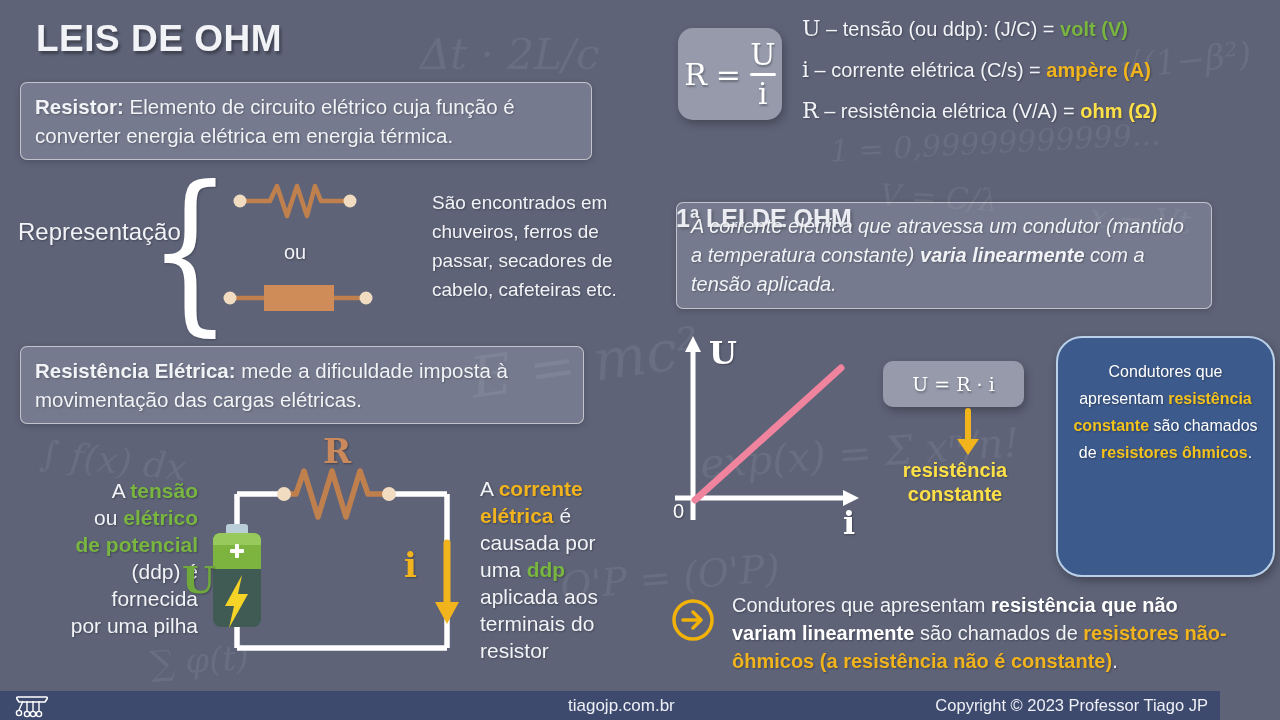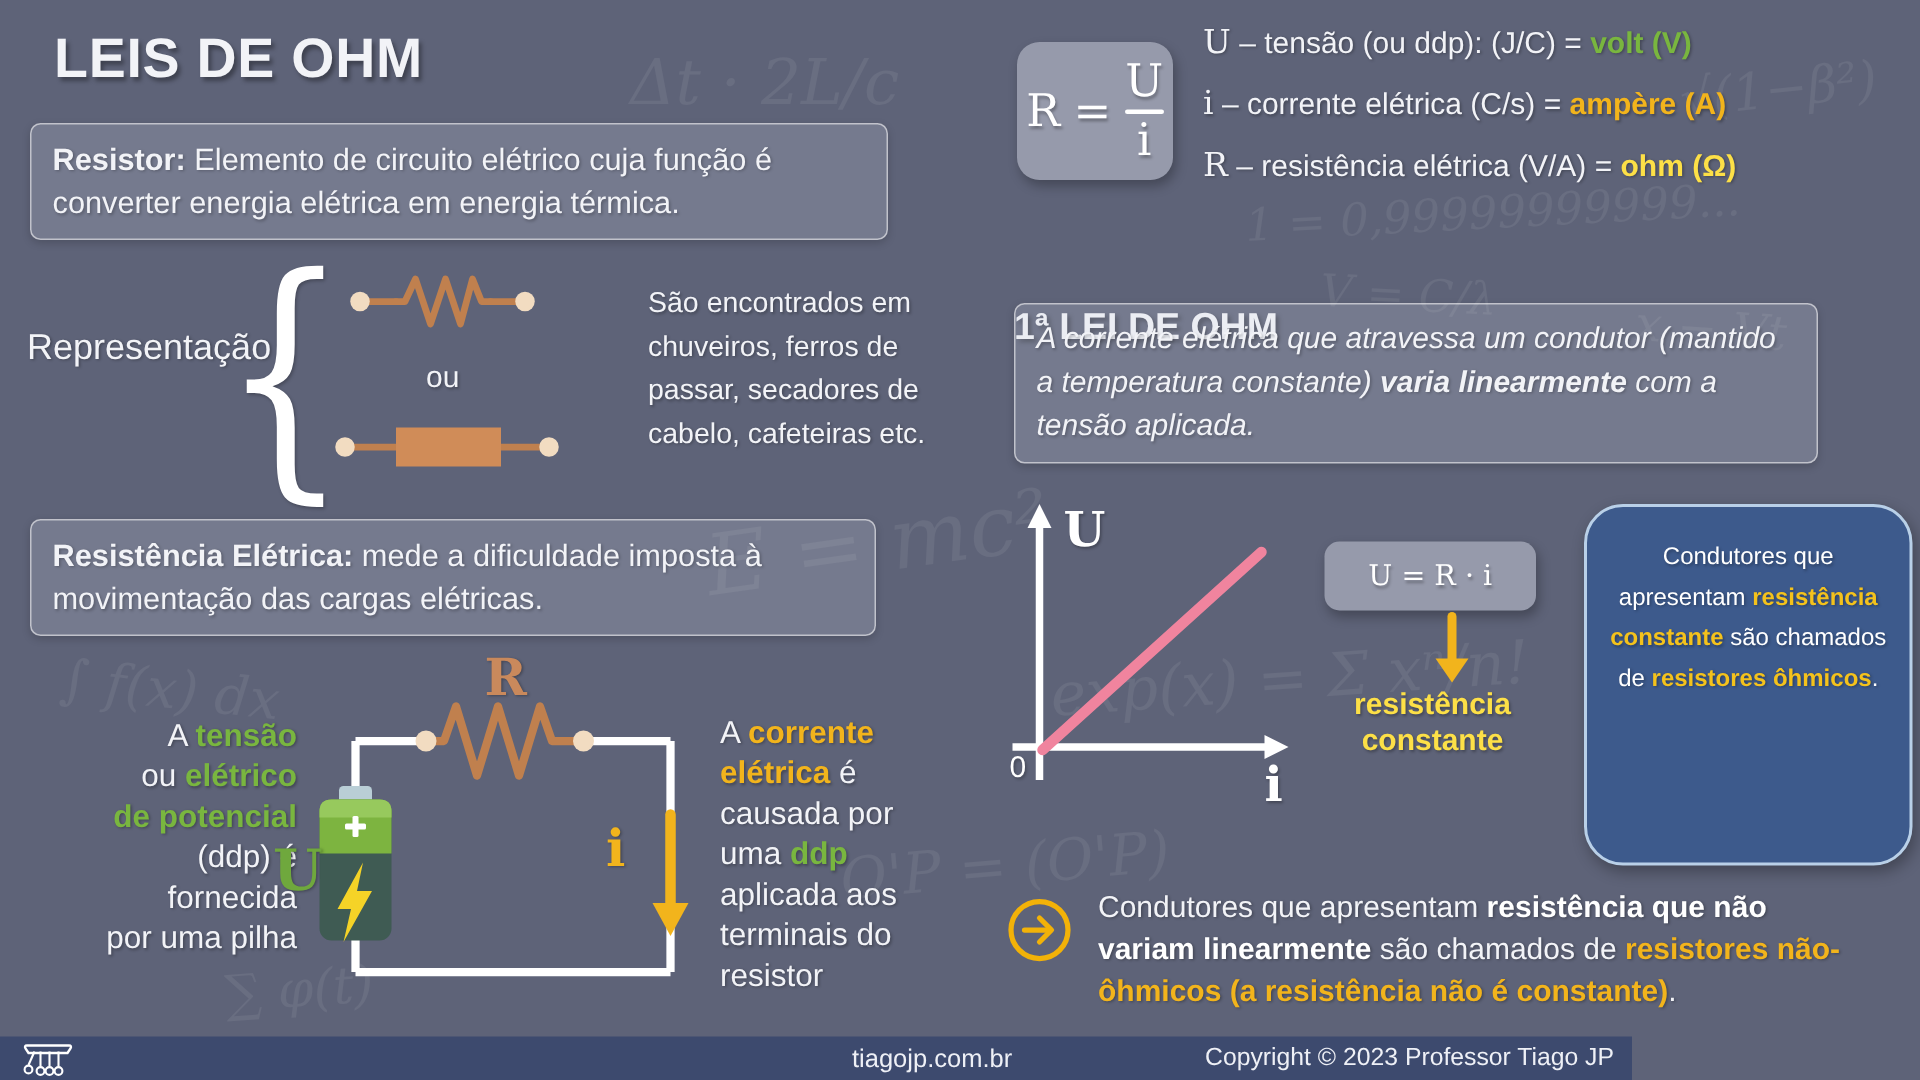--- a/index.html
+++ b/index.html
@@ -60,21 +60,21 @@
   .blue-box {
     position:absolute; left:1056px; top:336px; width:219px; height:241px;
     background:#3d5a8c; border:2px solid #b9d0e8; border-radius:26px;
     box-shadow:2px 4px 10px rgba(0,0,0,0.3);
     padding:20px 12px; text-align:center;
     font-size:16px; line-height:27px; color:#fff;
     text-shadow:1px 1px 2px rgba(0,0,0,0.3);
   }
   .blue-box .y { color:#f4c21c; }
   .footer {
-    position:absolute; left:0; bottom:0; width:1088px; height:29px;
+    position:absolute; left:0; bottom:0; width:1220px; height:29px;
     background:#3d4a6e; display:flex; align-items:center;
     font-size:17px; color:#eef0f6;
   }
   .footer .site { position:absolute; left:568px; }
   .footer .copy { position:absolute; right:12px; font-size:16.5px; }
   svg { position:absolute; overflow:visible; }
   svg text { text-shadow:1px 1px 2px rgba(0,0,0,0.3); }
 </style>
 </head>
 <body>

